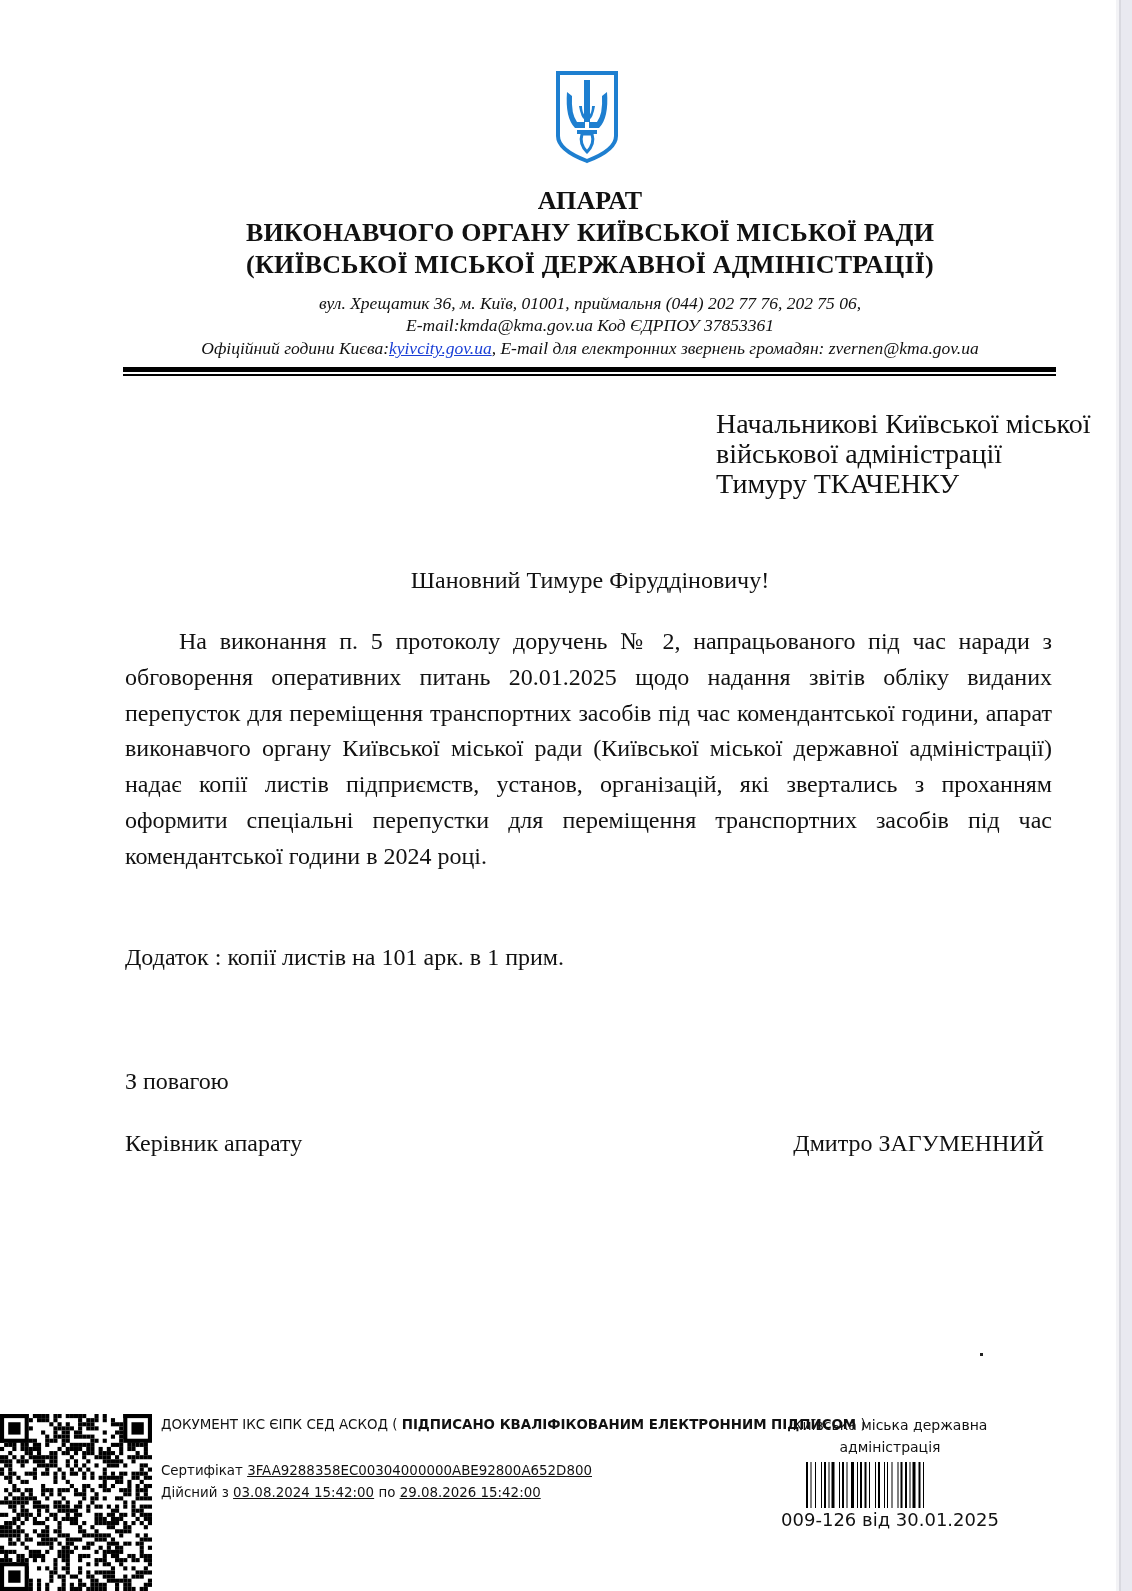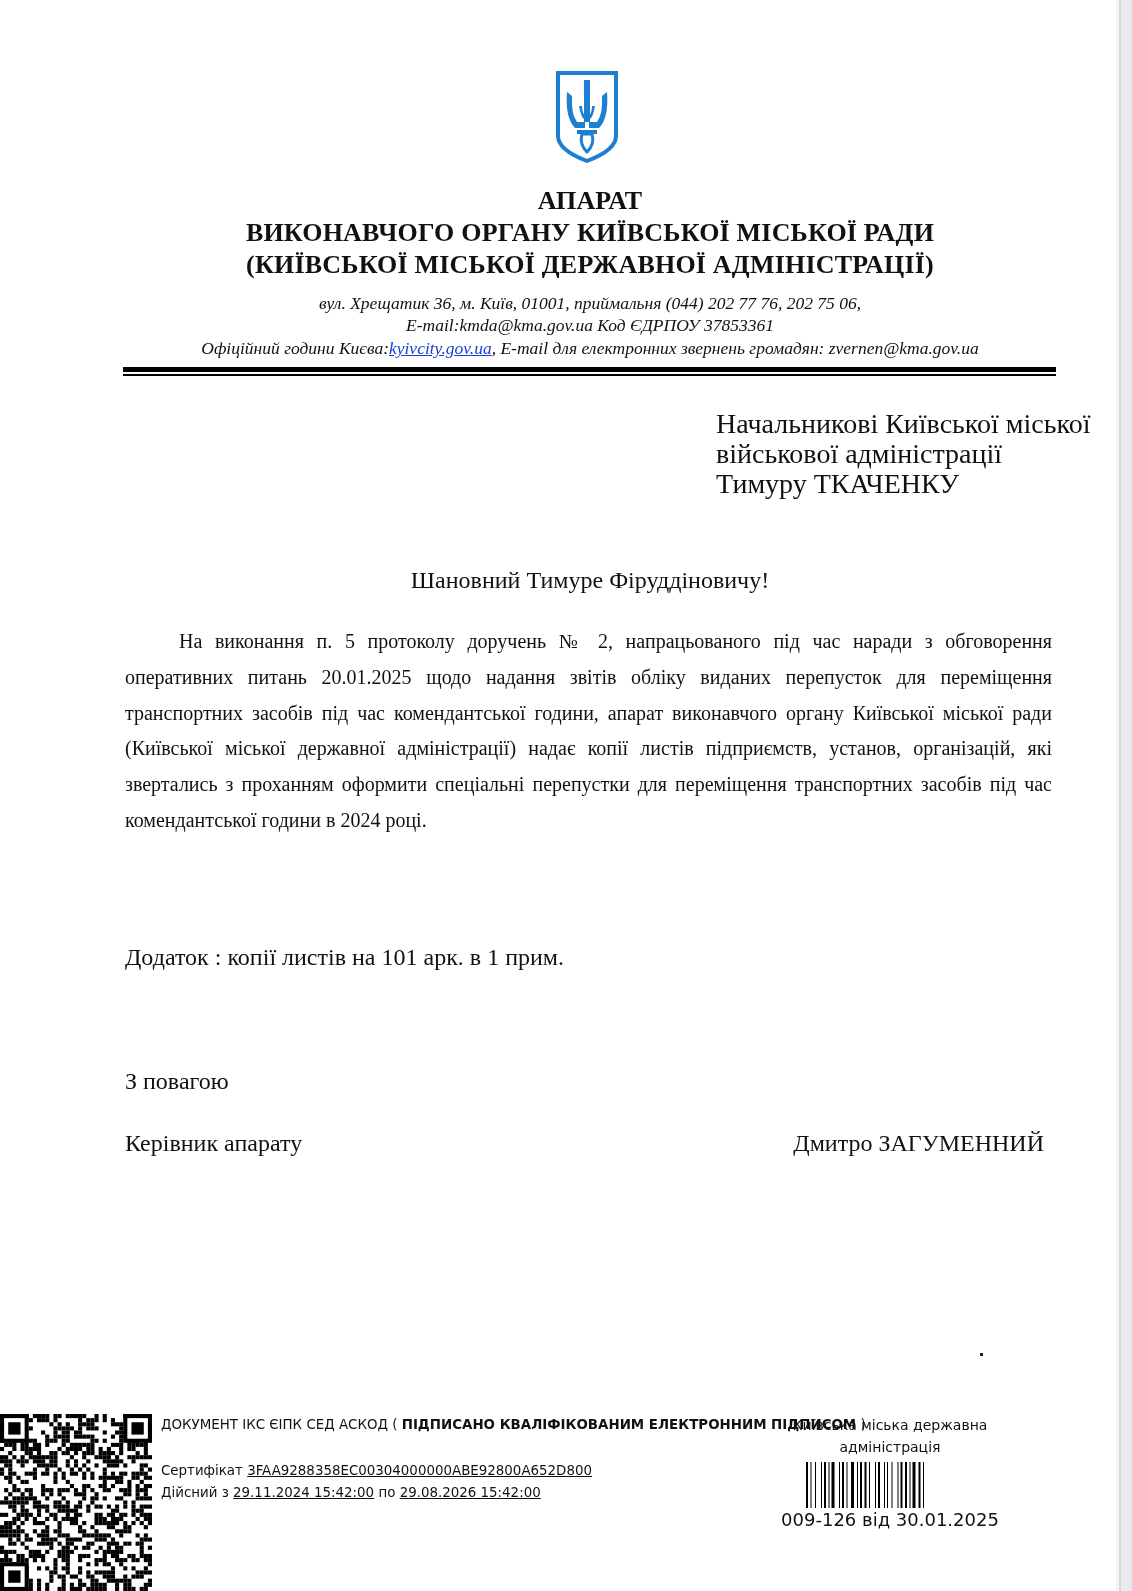--- a/index.html
+++ b/index.html
@@ -21,21 +21,21 @@
     .addr1 { top: 292px; }
     .addr2 { top: 314px; }
     .addr3 { top: 337px; }
     .addr a { color: #1a3fd6; text-decoration: underline; }
     .rule-thick { position: absolute; left: 123px; width: 933px; top: 367px; height: 5px; background: #000; }
     .rule-thin { position: absolute; left: 123px; width: 933px; top: 374px; height: 2px; background: #000; }
     .addressee { position: absolute; left: 716px; top: 409px; font-size: 28px; line-height: 30px; }
     .salutation { position: absolute; left: 0; width: 1180px; text-align: center; top: 565px; font-size: 24px; line-height: 30px; }
     .body-text {
       position: absolute; left: 125px; top: 624px; width: 927px;
-      font-size: 20px; line-height: 35.8px; text-align: justify; text-indent: 54px;
+      font-size: 24px; line-height: 35.8px; text-align: justify; text-indent: 54px;
     }
     .appendix { position: absolute; left: 125px; top: 942px; font-size: 24px; line-height: 30px; }
     .regards { position: absolute; left: 125px; top: 1066px; font-size: 24px; line-height: 30px; font-family: Liberation Serif, serif; }
     .position { position: absolute; left: 125px; top: 1128px; font-size: 24px; line-height: 30px; }
     .signer { position: absolute; right: 88px; top: 1128px; font-size: 24px; line-height: 30px; text-align: right; }
     .dot { position: absolute; left: 980px; top: 1353px; width: 3px; height: 3px; background: #222; }
     .qr { position: absolute; left: 0; top: 1414px; width: 152px; height: 177px; }
     .sig-block { position: absolute; left: 161px; top: 1414px; font-family: "DejaVu Sans", sans-serif; font-size: 13.4px; color: #111; }
     .sig-block .line1 { line-height: 22px; }
     .sig-block b { font-weight: bold; }
@@ -891,21 +891,21 @@
     <rect x="1" y="37" width="5" height="5" fill="#fff"></rect>
     <rect x="2" y="38" width="3" height="3" fill="#000"></rect>
   </svg>
 
 <div class="sig-block">
   <div class="line1">
     <span>ДОКУМЕНТ ІКС ЄІПК СЕД АСКОД  ( </span><b style="display:inline">ПІДПИСАНО КВАЛІФІКОВАНИМ ЕЛЕКТРОННИМ ПІДПИСОМ</b><span> )</span>
   </div>
   <div class="meta">
     <div><span>Сертифікат</span> <u>3FAA9288358EC00304000000ABE92800A652D800</u></div>
-    <div><span>Дійсний з</span> <u>29.11.2024 15:42:00</u> <span>по</span> <u>29.08.2026 15:42:00</u></div>
+    <div><span>Дійсний з</span> <u>03.08.2024 15:42:00</u> <span>по</span> <u>29.08.2026 15:42:00</u></div>
   </div>
 </div>
 
 <div class="stamp">
   <div class="org">Київська міська державна адміністрація</div>
   <svg class="barcode" id="barcode" viewBox="0 0 168 46" preserveAspectRatio="none">
       <rect x="0" y="0" width="2" height="46" fill="#000"></rect>
       <rect x="4.5" y="0" width="1" height="46" fill="#000"></rect>
       <rect x="9" y="0" width="1" height="46" fill="#000"></rect>
       <rect x="15" y="0" width="1" height="46" fill="#000"></rect>

